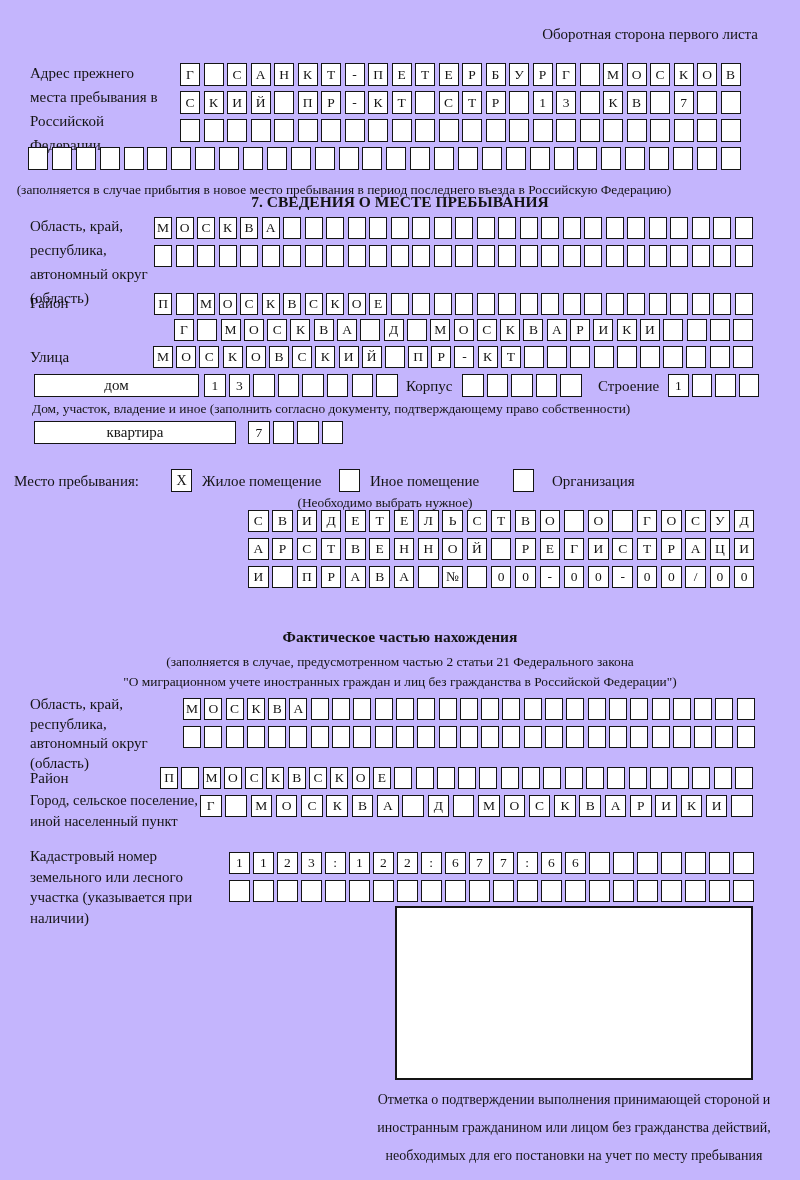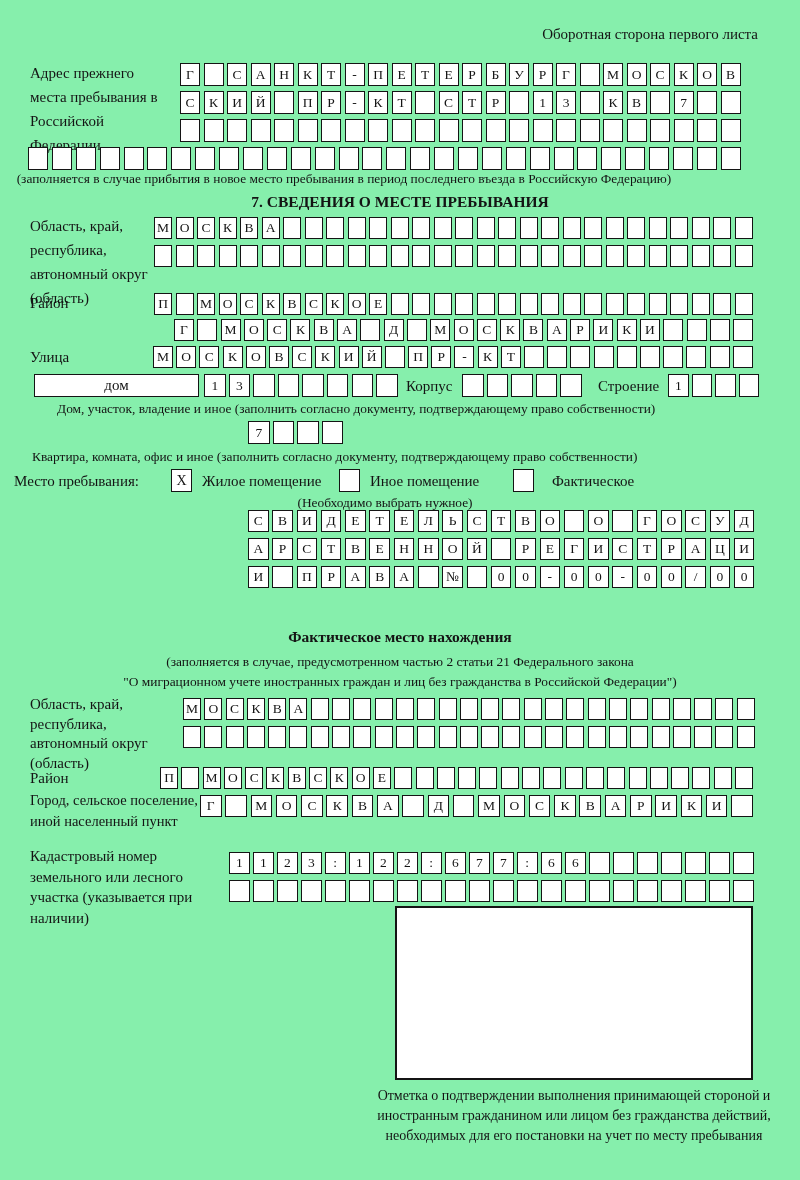--- a/index.html
+++ b/index.html
@@ -1,19 +1,19 @@
 <!DOCTYPE html>
 <html><head>
 <meta charset="utf-8">
 <style>
   html,body{margin:0;padding:0;background:#fff;}
   #page{
     position:relative;
     width:800px;height:1180px;
-    background:#86efac;
+    background:#c4b5fd;
     font-family:"Liberation Serif","DejaVu Serif",serif;
     color:#141414;
     overflow:hidden;
   }
   .abs{position:absolute;}
   .lbl{font-size:15px;line-height:24px;color:#141414;}
   .lbl-tight{font-size:14.5px;line-height:20.5px;}
   .cap{font-size:13.4px;color:#141414;}
   .title{font-size:15.5px;font-weight:bold;text-align:center;width:800px;}
   .center{text-align:center;}
@@ -161,21 +161,21 @@
       <div class="cell"></div>
       <div class="cell"></div>
       <div class="cell"></div>
       <div class="cell"></div>
       <div class="cell"></div>
       <div class="cell"></div>
       <div class="cell"></div>
       <div class="cell"></div>
     </div>
 
-  <div class="abs cap center" style="top:171px;left:0;width:688px;">(заполняется в случае прибытия в новое место пребывания в период последнего въезда в Российскую Федерацию)</div>
+  <div class="abs cap center" style="top:182px;left:0;width:688px;">(заполняется в случае прибытия в новое место пребывания в период последнего въезда в Российскую Федерацию)</div>
 
   <div class="abs title" style="top:193px;left:0;">7. СВЕДЕНИЯ О МЕСТЕ ПРЕБЫВАНИЯ</div>
 
   <div class="abs lbl" style="top:214px;left:30px;width:118px;">Область, край, республика, автономный округ (область)</div>
   <div class="abs cells cb" style="top:217px;left:154px;">
       <div class="cell">М</div>
       <div class="cell">О</div>
       <div class="cell">С</div>
       <div class="cell">К</div>
       <div class="cell">В</div>
@@ -343,37 +343,37 @@
       <div class="cell"></div>
       <div class="cell"></div>
     </div>
   <div class="abs lbl" style="top:374px;left:598px;">Строение</div>
   <div class="abs cells cstro" style="top:374px;left:668px;">
       <div class="cell">1</div>
       <div class="cell"></div>
       <div class="cell"></div>
       <div class="cell"></div>
     </div>
-  <div class="abs cap" style="top:401px;left:32px;margin-left:25px;">Дом, участок, владение и иное (заполнить согласно документу, подтверждающему право собственности)</div>
-
+  <div class="abs cap" style="top:401px;left:32px;">Дом, участок, владение и иное (заполнить согласно документу, подтверждающему право собственности)</div>
+
+  <div class="abs field" style="top:421px;left:34px;width:202px;">квартира</div>
   <div class="abs cells cg" style="top:421px;left:248px;">
       <div class="cell">7</div>
       <div class="cell"></div>
       <div class="cell"></div>
       <div class="cell"></div>
     </div>
-  <div class="abs cap" style="top:449px;left:32px;">Квартира, комната, офис и иное (заполнить согласно документу, подтверждающему право собственности)</div>
 
   <div class="abs lbl" style="top:469px;left:14px;">Место пребывания:</div>
   <div class="abs kbox" style="top:469px;left:171px;">X</div>
   <div class="abs lbl" style="top:469px;left:202px;">Жилое помещение</div>
   <div class="abs kbox" style="top:469px;left:339px;"></div>
   <div class="abs lbl" style="top:469px;left:370px;">Иное помещение</div>
   <div class="abs kbox" style="top:469px;left:513px;"></div>
-  <div class="abs lbl" style="top:469px;left:552px;">Фактическое</div>
+  <div class="abs lbl" style="top:469px;left:552px;">Организация</div>
   <div class="abs cap center" style="top:495px;left:150px;width:470px;">(Необходимо выбрать нужное)</div>
 
   <div class="abs cells cd" style="top:510px;left:248px;">
       <div class="cell">С</div>
       <div class="cell">В</div>
       <div class="cell">И</div>
       <div class="cell">Д</div>
       <div class="cell">Е</div>
       <div class="cell">Т</div>
       <div class="cell">Е</div>
@@ -432,21 +432,21 @@
       <div class="cell">0</div>
       <div class="cell">0</div>
       <div class="cell">-</div>
       <div class="cell">0</div>
       <div class="cell">0</div>
       <div class="cell">/</div>
       <div class="cell">0</div>
       <div class="cell">0</div>
     </div>
 
-  <div class="abs title" style="top:628px;left:0;">Фактическое место нахождения</div>
+  <div class="abs title" style="top:628px;left:0;">Фактическое частью нахождения</div>
   <div class="abs cap center" style="top:654px;left:0;width:800px;">(заполняется в случае, предусмотренном частью 2 статьи 21 Федерального закона</div>
   <div class="abs cap center" style="top:674px;left:0;width:800px;">"О миграционном учете иностранных граждан и лиц без гражданства в Российской Федерации")</div>
 
   <div class="abs lbl" style="top:695px;left:30px;width:140px;line-height:19.5px;">Область, край, республика, автономный округ (область)</div>
   <div class="abs cells ce" style="top:698px;left:183px;">
       <div class="cell">М</div>
       <div class="cell">О</div>
       <div class="cell">С</div>
       <div class="cell">К</div>
       <div class="cell">В</div>
@@ -605,15 +605,15 @@
       <div class="cell"></div>
       <div class="cell"></div>
       <div class="cell"></div>
       <div class="cell"></div>
       <div class="cell"></div>
       <div class="cell"></div>
       <div class="cell"></div>
     </div>
 
   <div class="abs stamp" style="top:906px;left:395px;width:358px;height:174px;"></div>
-  <div class="abs cap center" style="top:1086px;left:368px;width:412px;font-size:14px;line-height:20px;">Отметка о подтверждении выполнения принимающей стороной и иностранным гражданином или лицом без гражданства действий, необходимых для его постановки на учет по месту пребывания</div>
+  <div class="abs cap center" style="top:1086px;left:368px;width:412px;font-size:14px;line-height:28px;">Отметка о подтверждении выполнения принимающей стороной и иностранным гражданином или лицом без гражданства действий, необходимых для его постановки на учет по месту пребывания</div>
 
 </div>
 
 </body></html>

